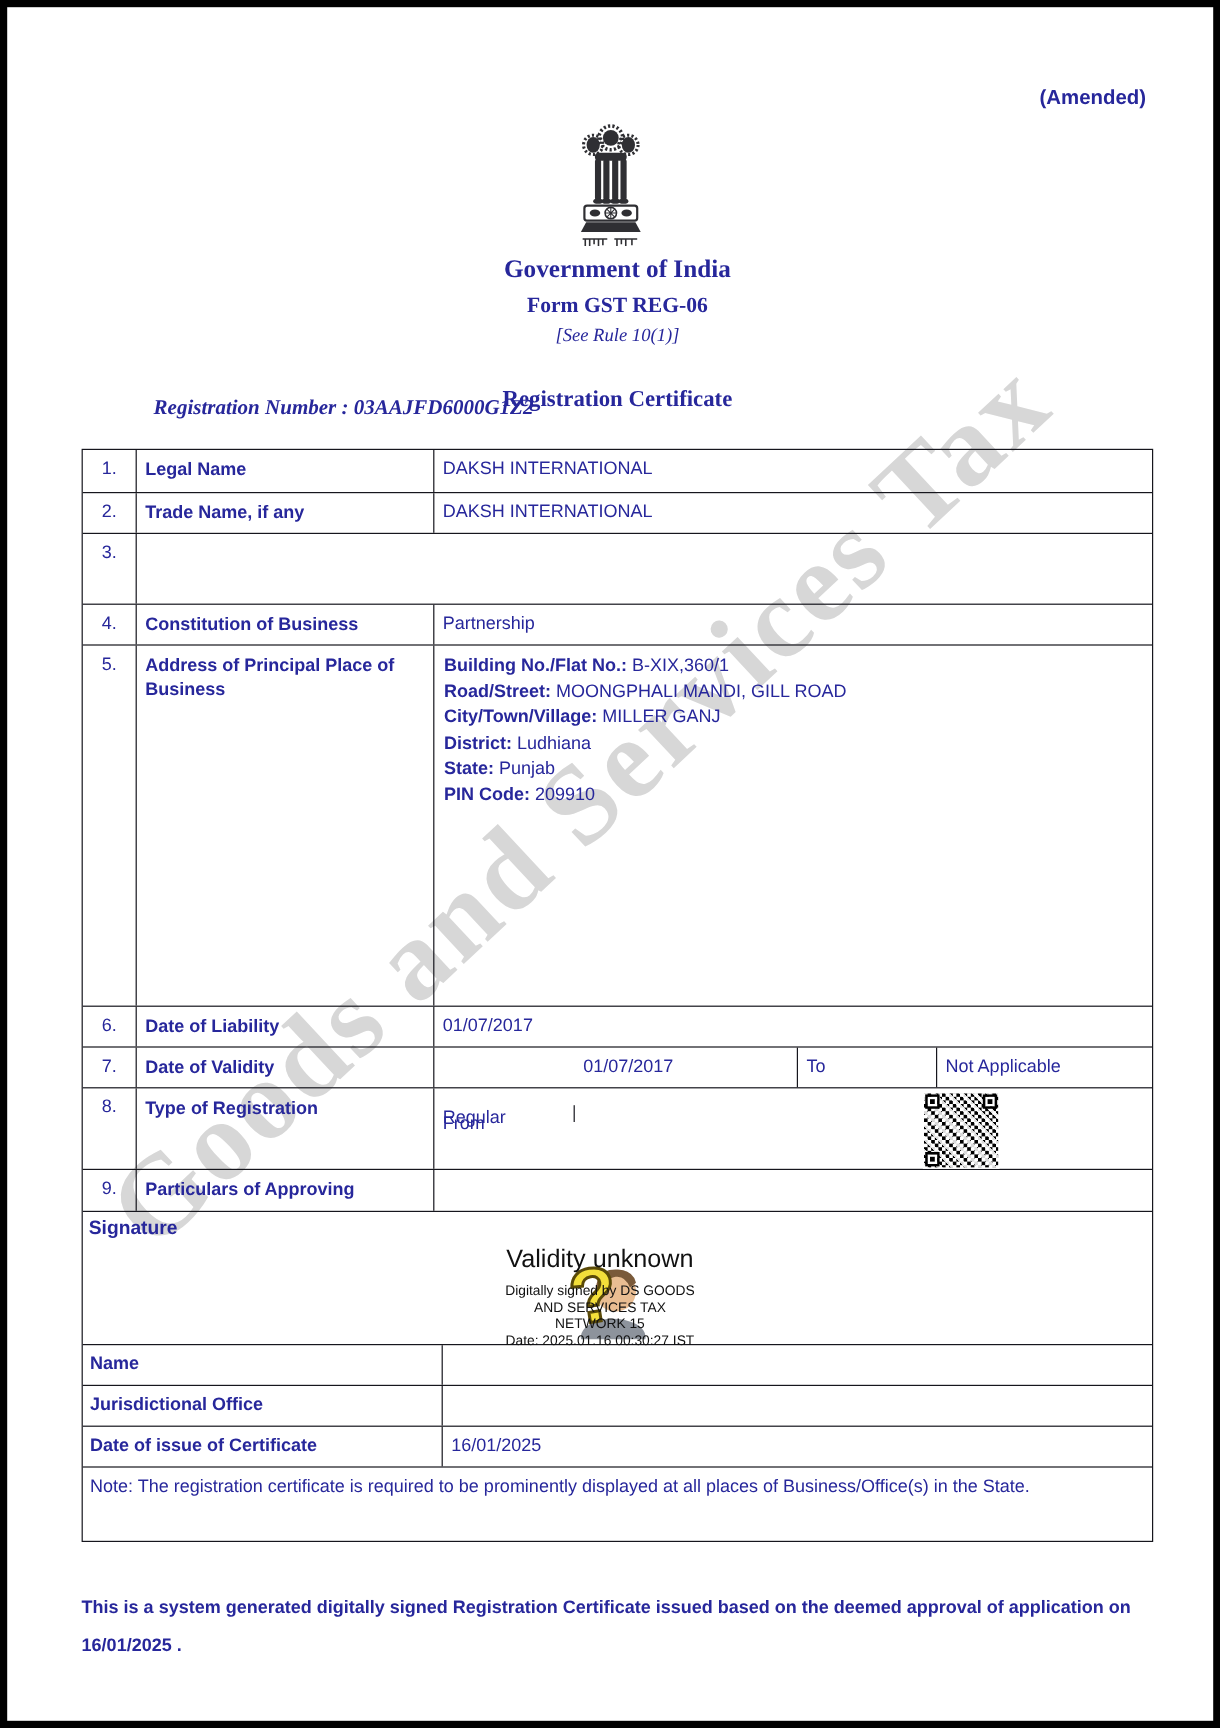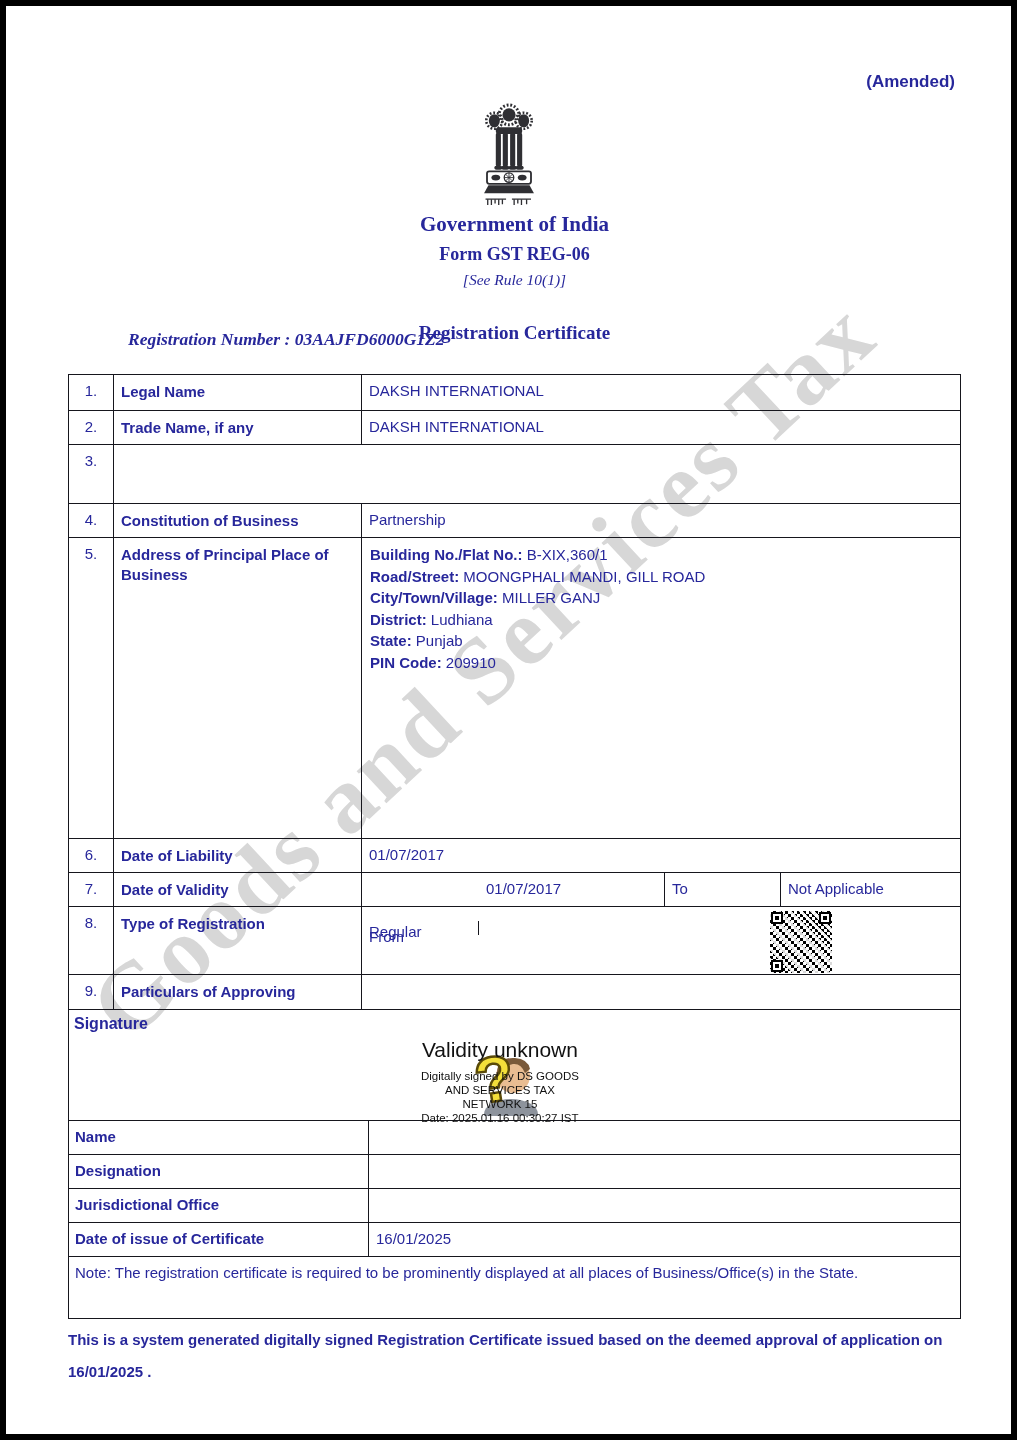--- a/index.html
+++ b/index.html
@@ -230,24 +230,20 @@
         <div class="sig-line">NETWORK 15</div>
         <div class="sig-line">Date: 2025.01.16 00:30:27 IST</div>
       </div>
     </div>
 
     <div class="row rb">
       <div class="blabel">Name</div>
       <div class="bvalue"></div>
     </div>
     <div class="row rb">
-      <div class="blabel">Designation</div>
-      <div class="bvalue"></div>
-    </div>
-    <div class="row rb">
       <div class="blabel">Jurisdictional Office</div>
       <div class="bvalue"></div>
     </div>
     <div class="row rb">
       <div class="blabel">Date of issue of Certificate</div>
       <div class="bvalue">16/01/2025</div>
     </div>
 
     <div class="row rnote">
       <div class="notecell">Note: The registration certificate is required to be prominently displayed at all places of Business/Office(s) in the State.</div>

